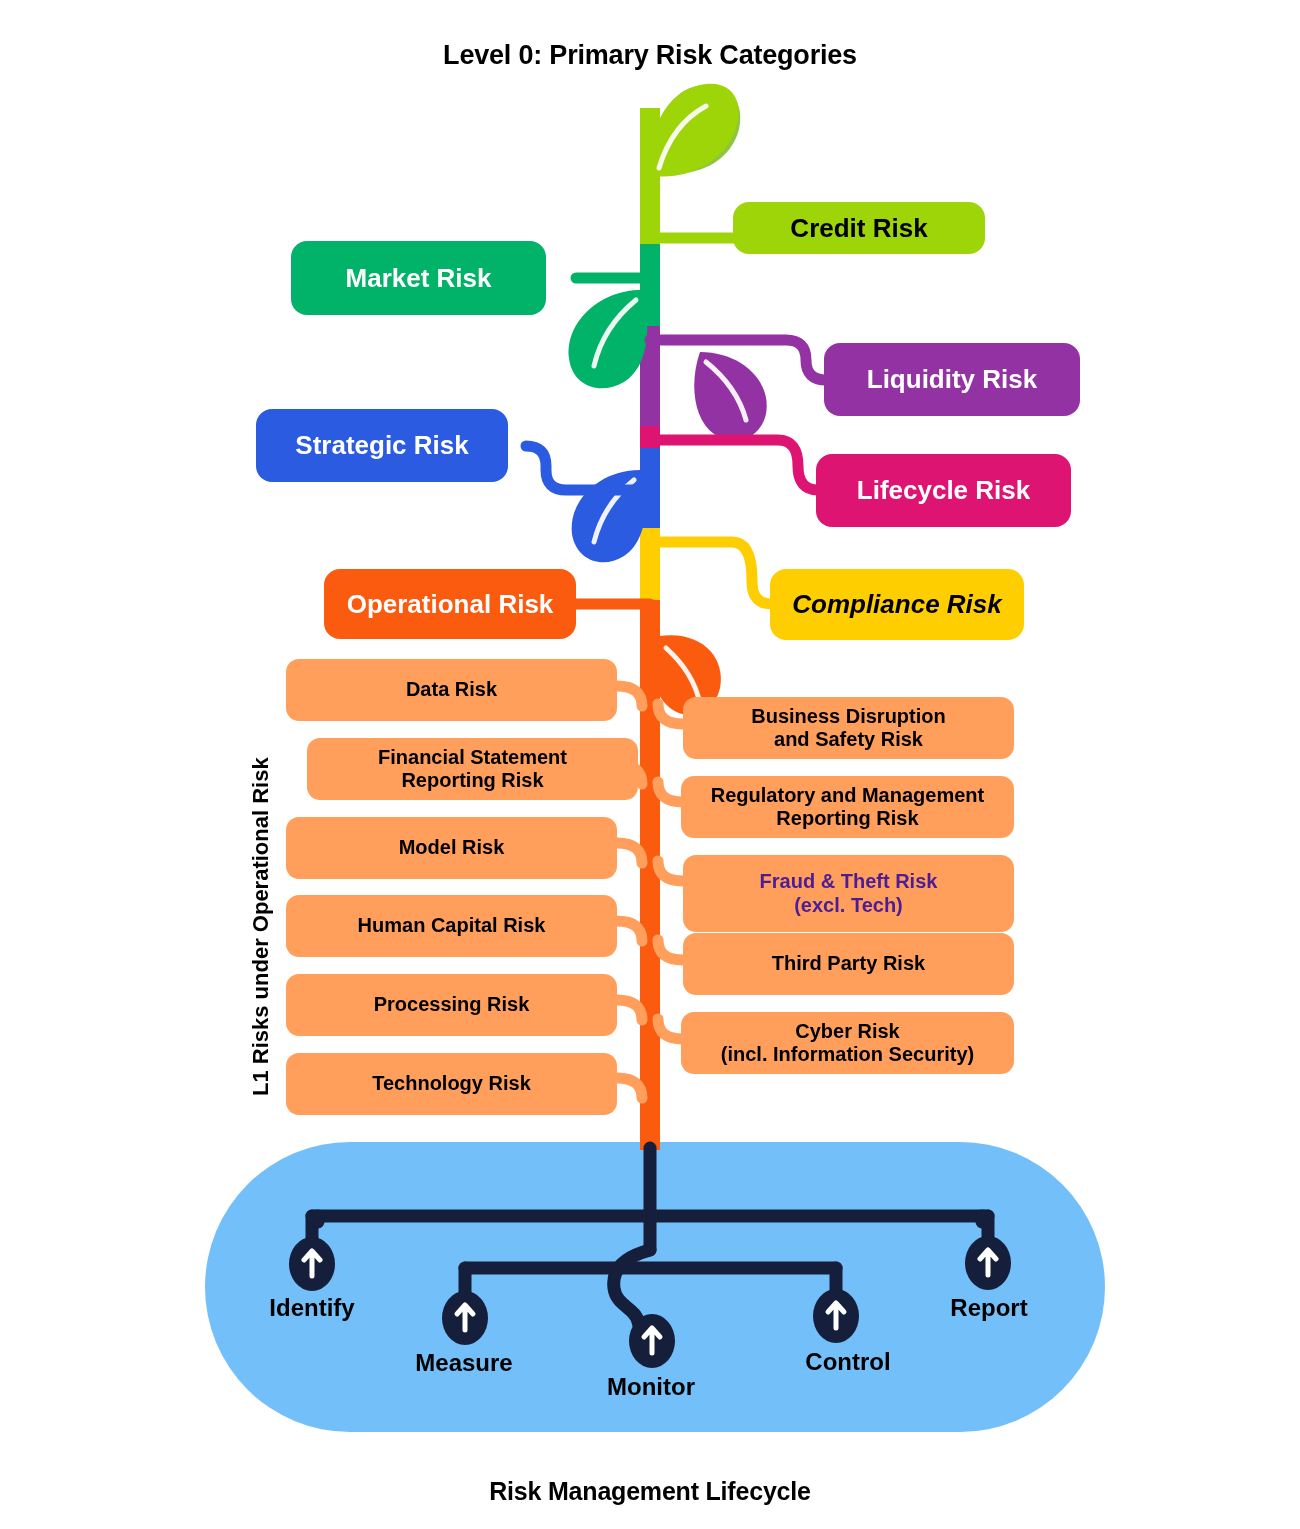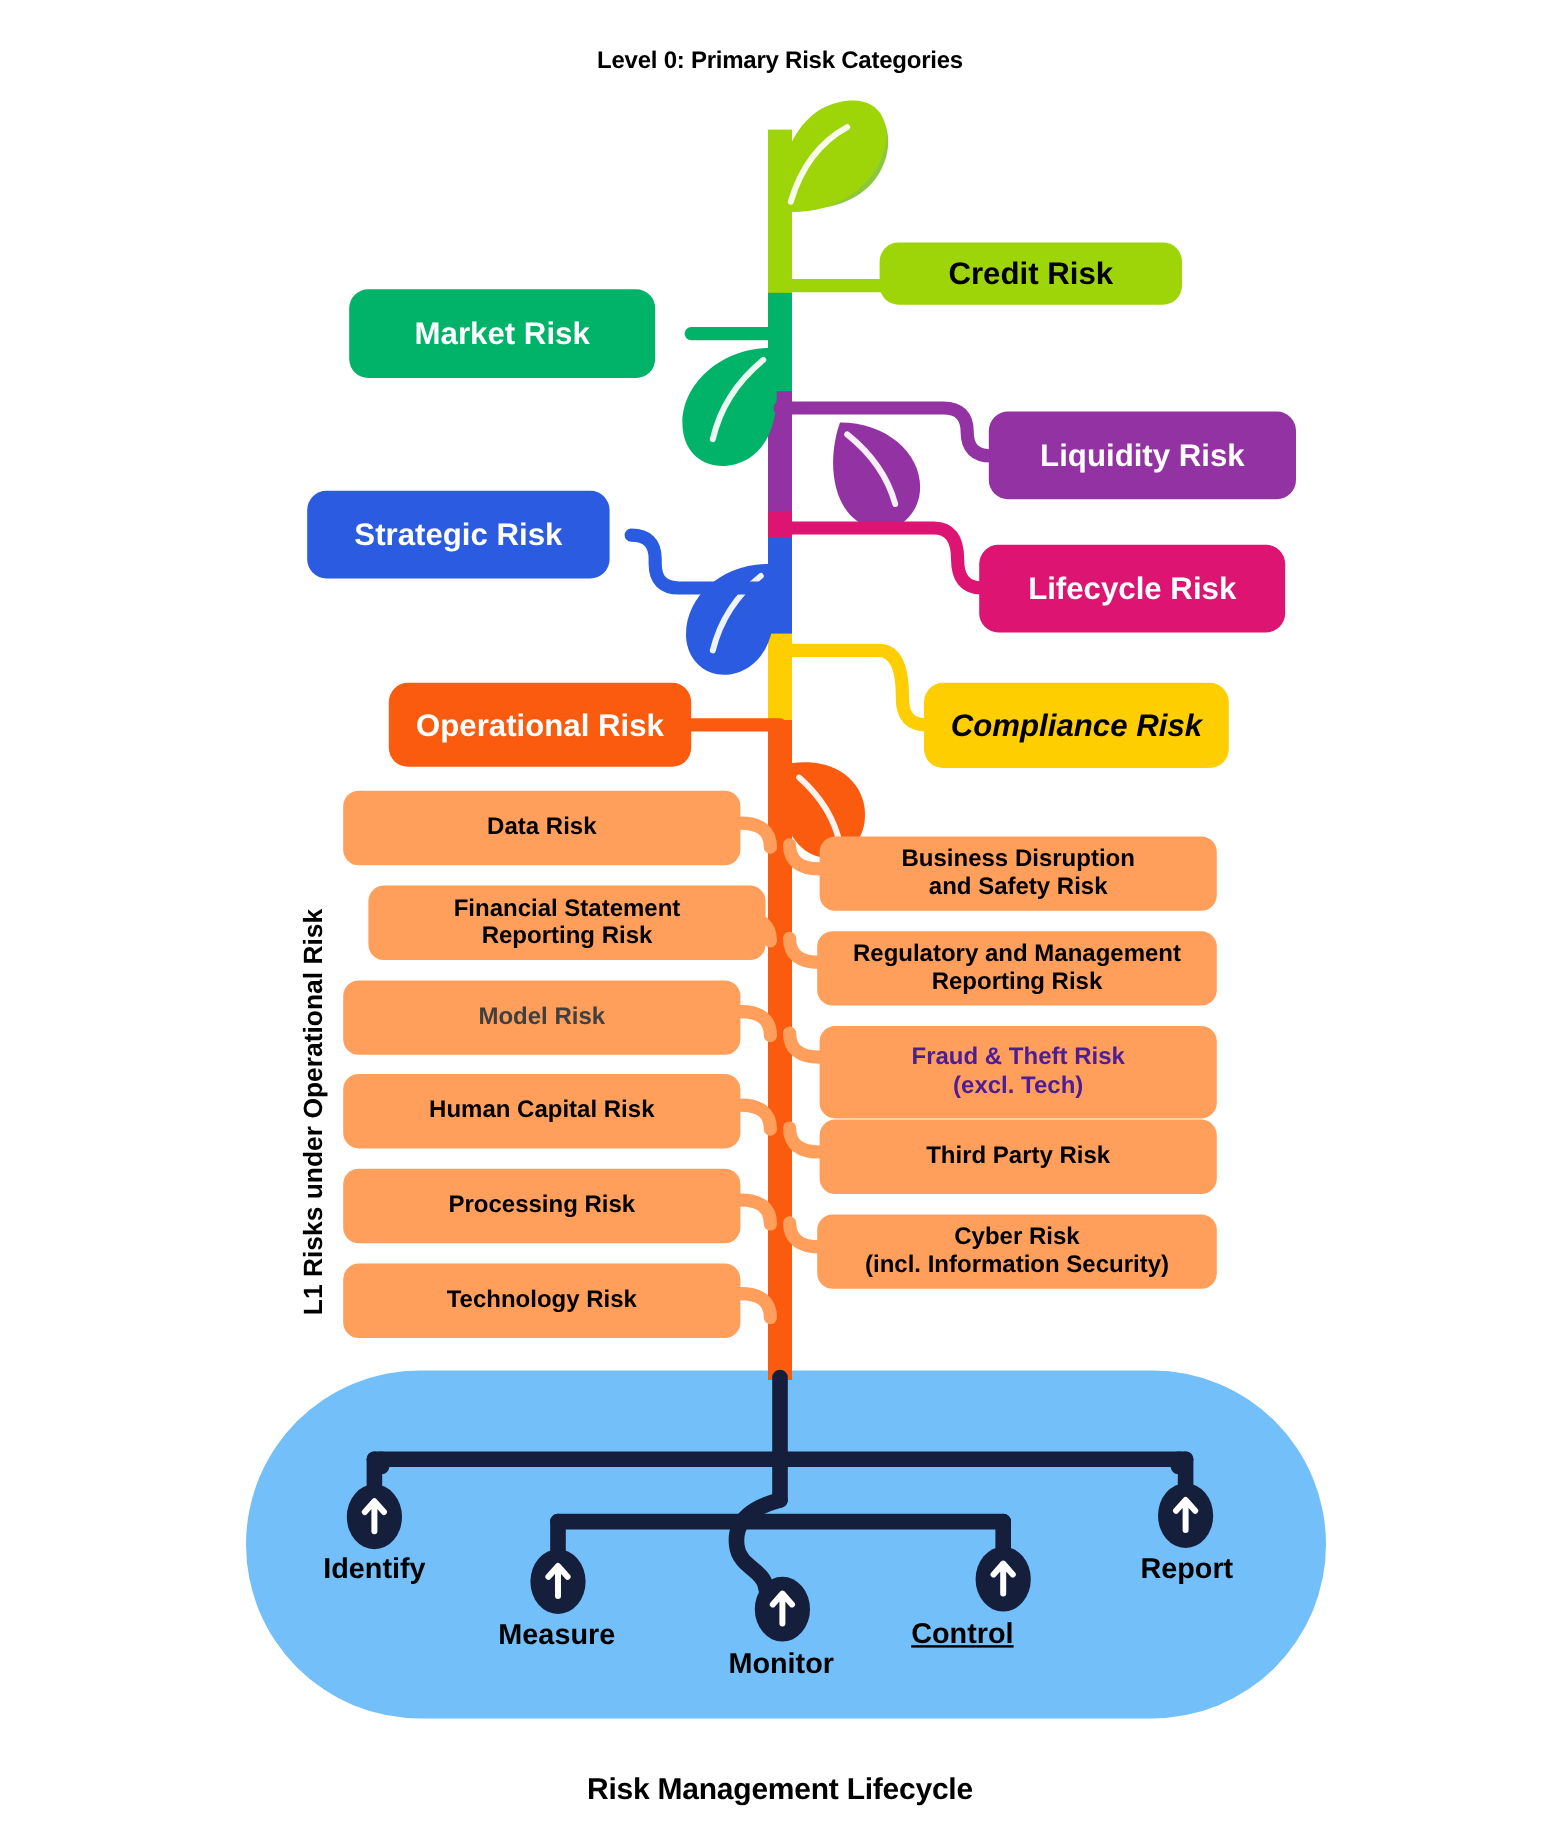--- a/index.html
+++ b/index.html
@@ -30,21 +30,21 @@
     width: 1300px;
     height: 1529px;
     pointer-events: none;
   }
   .layer-text > * { pointer-events: auto; }
 
   .title {
     position: absolute;
     width: 1300px;
     text-align: center;
-    font-size: 20px;
+    font-size: 27px;
     font-weight: bold;
     color: #000000;
     letter-spacing: -0.2px;
   }
   #page-title { top: 40px; }
   #footer-title { top: 1477px; font-size: 25px; }
 
   .vlabel {
     position: absolute;
     font-size: 22px;
@@ -254,21 +254,21 @@
     <div class="node l0" style="left:770px; top:569px; width:254px; height:71px; background:#FFCE00; color:#000000;font-style:italic;">
       <span>Compliance Risk</span>
     </div>
 
     <div class="node l1" style="left:286px; top:659px; width:331px; height:62px; background:#FF9F5B; color:#000000;">
       <span>Data Risk</span>
     </div>
     <div class="node l1" style="left:286px; top:738px; width:331px; height:62px; background:#FF9F5B; color:#000000;margin-left:21px;">
       <span>Financial Statement<br>Reporting Risk</span>
     </div>
-    <div class="node l1" style="left:286px; top:817px; width:331px; height:62px; background:#FF9F5B; color:#404040;">
+    <div class="node l1" style="left:286px; top:817px; width:331px; height:62px; background:#FF9F5B; color:#000000;">
       <span>Model Risk</span>
     </div>
     <div class="node l1" style="left:286px; top:974px; width:331px; height:62px; background:#FF9F5B; color:#000000;">
       <span>Processing Risk</span>
     </div>
     <div class="node l1" style="left:286px; top:895px; width:331px; height:62px; background:#FF9F5B; color:#000000;">
       <span>Human Capital Risk</span>
     </div>
     <div class="node l1" style="left:286px; top:1053px; width:331px; height:62px; background:#FF9F5B; color:#000000;">
       <span>Technology Risk</span>
@@ -286,19 +286,19 @@
     <div class="node l1" style="left:683px; top:933px; width:331px; height:62px; background:#FF9F5B; color:#000000;">
       <span>Third Party Risk</span>
     </div>
     <div class="node l1" style="left:681px; top:1012px; width:333px; height:62px; background:#FF9F5B; color:#000000;">
       <span>Cyber Risk<br>(incl. Information Security)</span>
     </div>
 
     <div class="root-label" style="left:312px; top:1294px;">Identify</div>
     <div class="root-label" style="left:464px; top:1349px;">Measure</div>
     <div class="root-label" style="left:651px; top:1373px;">Monitor</div>
-    <div class="root-label" style="left:802px; top:1348px;text-decoration:underline;">Control</div>
+    <div class="root-label" style="left:848px; top:1348px;">Control</div>
     <div class="root-label" style="left:989px; top:1294px;">Report</div>
 
     <div class="title" id="footer-title">Risk Management Lifecycle</div>
 
   </div>
 </div>
 
 </body></html>

